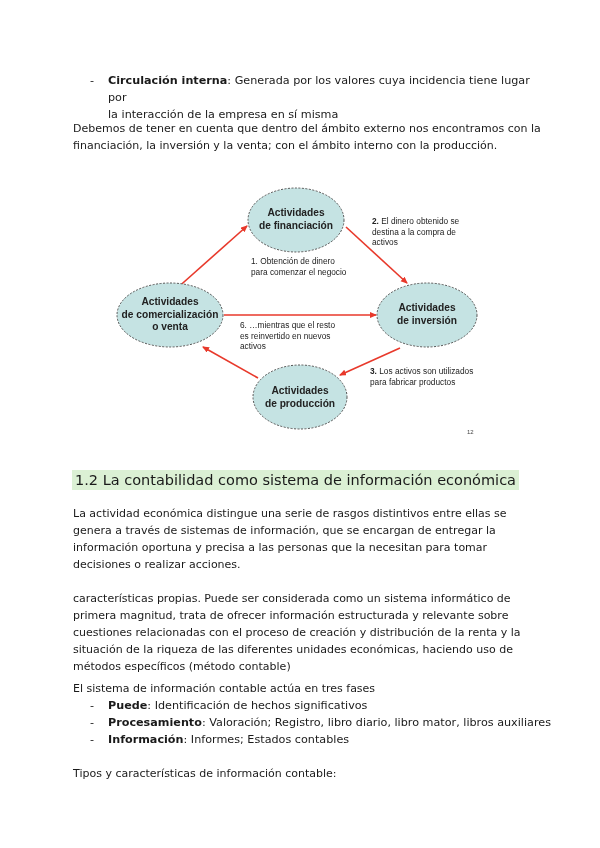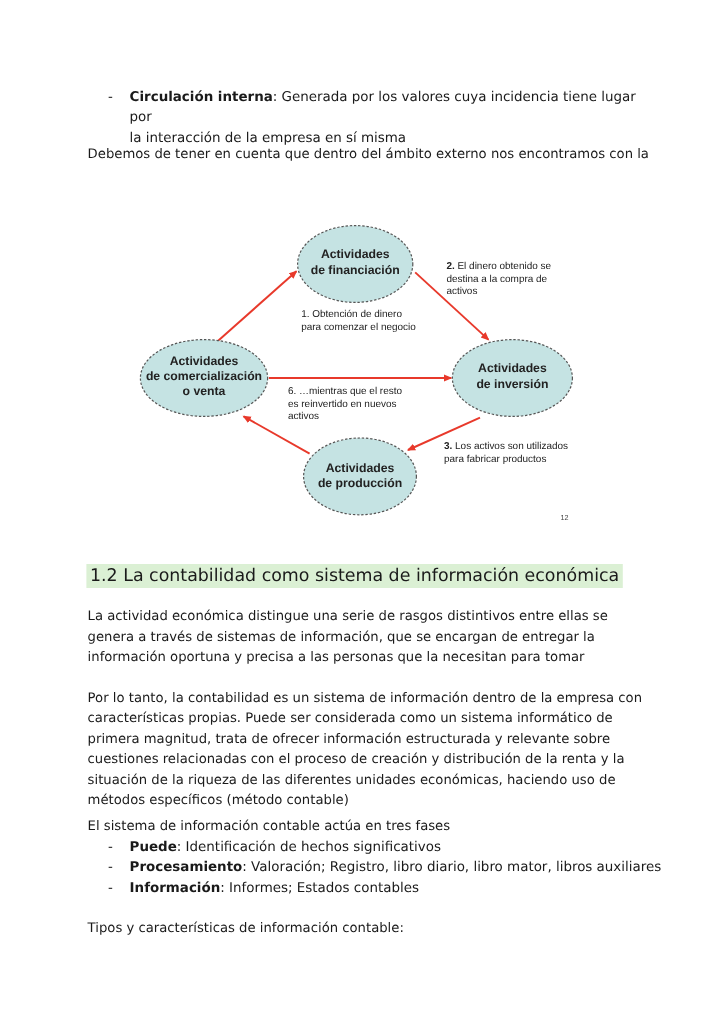--- a/index.html
+++ b/index.html
@@ -21,20 +21,21 @@
 <body>
 
 <span class="dash" style="top:72px;">-</span>
 <div class="bullet" style="left:108px; top:72px; width:440px;">
   <b>Circulación interna</b><span>: Generada por los valores cuya incidencia tiene lugar por</span><br>
   <span>la interacción de la empresa en sí misma</span>
 </div>
 
 <div class="txt" style="top:120px;">
   <span>Debemos de tener en cuenta que dentro del ámbito externo nos encontramos con la</span><br>
+  <span>financiación, la inversión y la venta; con el ámbito interno con la producción.</span>
 </div>
 
 <div class="diagram">
   <svg width="600" height="848" style="position:absolute;left:0;top:0;">
     <defs>
       <marker id="ah" markerWidth="8" markerHeight="8" refX="6" refY="3" orient="auto" markerUnits="userSpaceOnUse">
         <path d="M0,0 L7,3 L0,6 Z" fill="#e8392b"></path>
       </marker>
     </defs>
 
@@ -77,24 +78,25 @@
   </div>
   <div class="pagenum" style="left:467px; top:429px;">12</div>
 </div>
 
 <div class="heading">1.2 La contabilidad como sistema de información económica</div>
 
 <div class="txt" style="top:505px;">
   <span>La actividad económica distingue una serie de rasgos distintivos entre ellas se</span><br>
   <span>genera a través de sistemas de información, que se encargan de entregar la</span><br>
   <span>información oportuna y precisa a las personas que la necesitan para tomar</span><br>
+  <span>decisiones o realizar acciones.</span>
 </div>
 
 <div class="txt" style="top:573px; width:480px;">
-  <span>Por lo tanto, la contabilidad es un sistema de información dentro de la empresa con</span><br>
+  <br>
   <span>características propias. Puede ser considerada como un sistema informático de</span><br>
   <span>primera magnitud, trata de ofrecer información estructurada y relevante sobre</span><br>
   <span>cuestiones relacionadas con el proceso de creación y distribución de la renta y la</span><br>
   <span>situación de la riqueza de las diferentes unidades económicas, haciendo uso de</span><br>
   <span>métodos específicos (método contable)</span>
 </div>
 
 <div class="txt" style="top:680px;">El sistema de información contable actúa en tres fases</div>
 
 <span class="dash" style="top:697px;">-</span>

